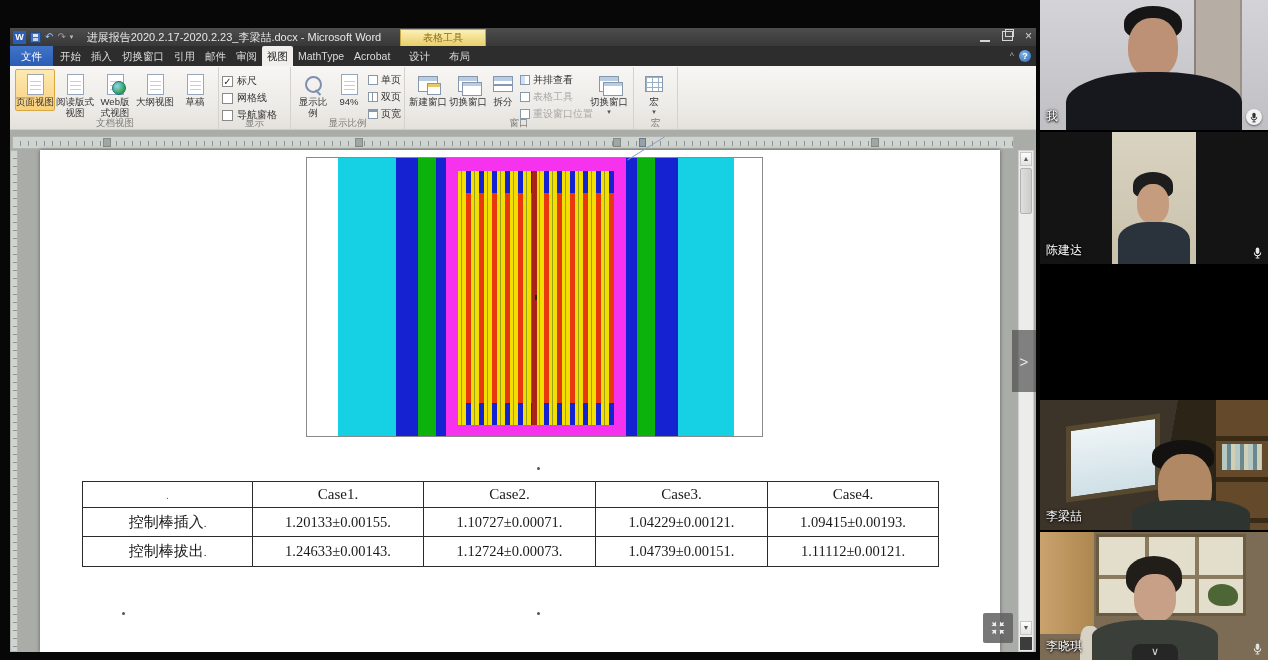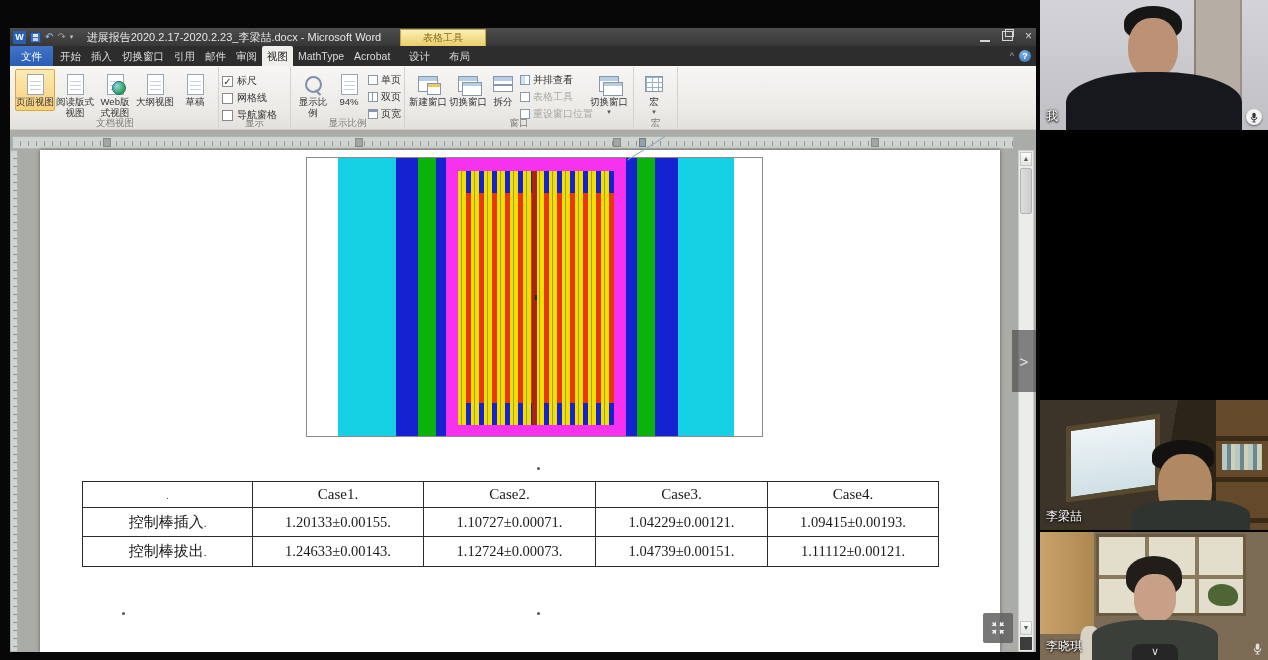--- a/index.html
+++ b/index.html
@@ -483,20 +483,38 @@
       <div class="aicon circ">
         <svg width="8" height="11" viewBox="0 0 10 13">
           <rect x="3" y="0.5" width="4" height="7" rx="2" fill="#333"></rect>
           <path d="M1.5 6 a3.5 3.5 0 0 0 7 0" fill="none" stroke="#333" stroke-width="1.2"></path>
           <line x1="5" y1="9.5" x2="5" y2="11.5" stroke="#333" stroke-width="1.2"></line>
           <line x1="3" y1="12" x2="7" y2="12" stroke="#333" stroke-width="1.2"></line>
         </svg>
       </div>
     </div>
 
+    <div class="tile t2" style="top:132px;height:132px;">
+      <div class="scene">
+        <div class="shape bg"></div>
+        <div class="shape vstrip"></div>
+        <div class="shape hair"></div>
+        <div class="shape face"></div>
+        <div class="shape body"></div>
+      </div>
+      <div class="pname">陈建达</div>
+      <div class="aicon">
+        <svg width="9" height="12" viewBox="0 0 10 13">
+          <rect x="3" y="0.5" width="4" height="7" rx="2" fill="#e8e8e8"></rect>
+          <path d="M1.5 6 a3.5 3.5 0 0 0 7 0" fill="none" stroke="#e8e8e8" stroke-width="1.2"></path>
+          <line x1="5" y1="9.5" x2="5" y2="11.5" stroke="#e8e8e8" stroke-width="1.2"></line>
+          <line x1="3" y1="12" x2="7" y2="12" stroke="#e8e8e8" stroke-width="1.2"></line>
+        </svg>
+      </div>
+    </div>
 
 
     <div class="tile t4" style="top:400px;height:130px;">
       <div class="scene">
         <div class="shape bg"></div>
         <div class="shape sky"></div>
         <div class="shape shelf"></div>
         <div class="shape books"></div>
         <div class="shape hair"></div>
         <div class="shape face"></div>

